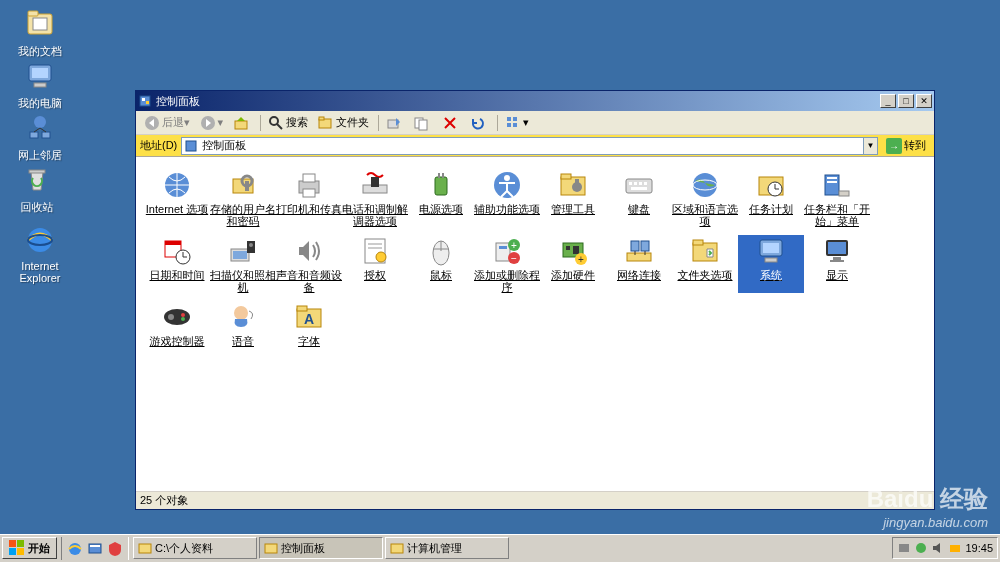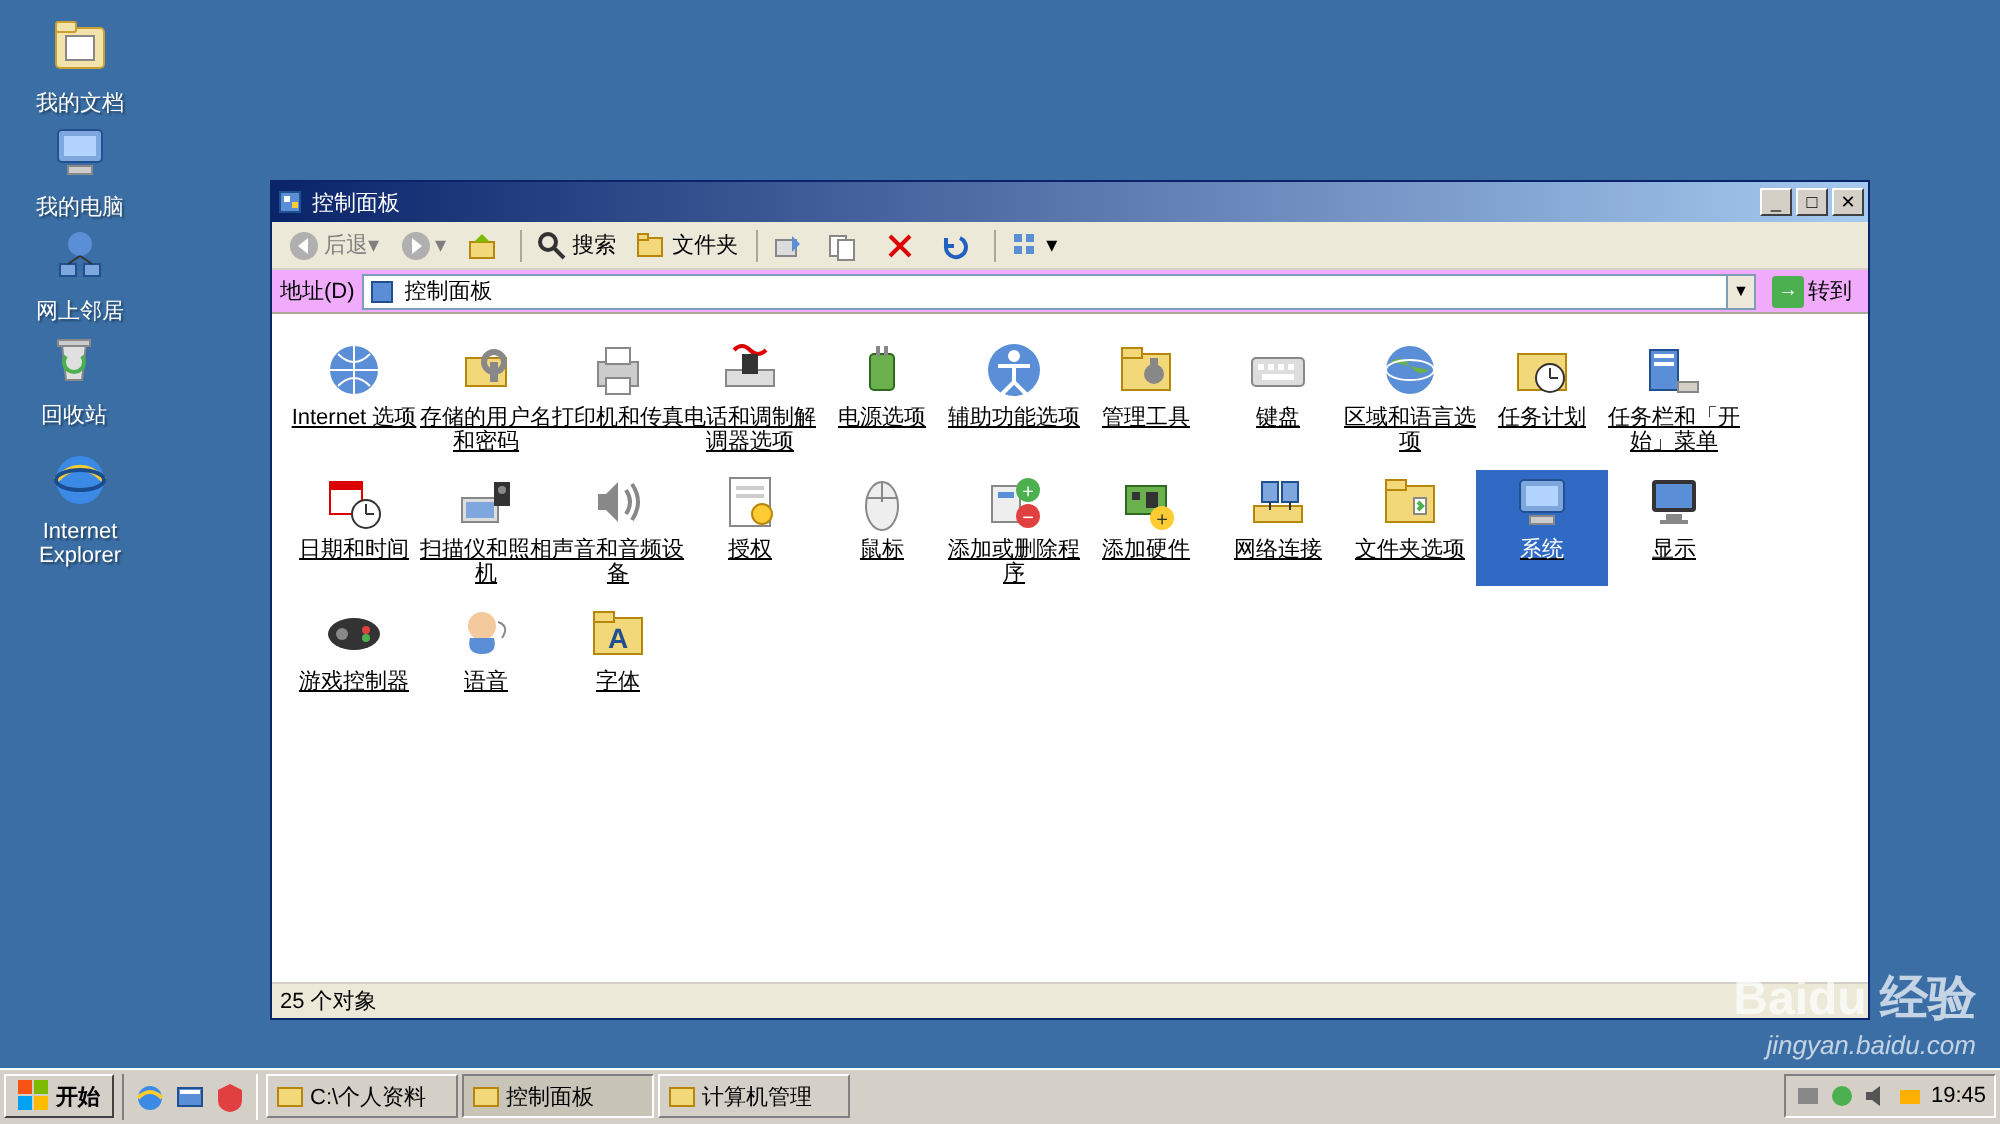--- a/index.html
+++ b/index.html
@@ -21,21 +21,21 @@
 .menubar { height: 20px; background: #ece9d8; display: flex; align-items: center; padding: 0 4px; border-bottom: 1px solid #d4d0c8; position: relative; }
 .menubar .menuitem { padding: 2px 6px; font-size: 11px; color: #000; cursor: pointer; }
 .menubar .winlogo { position: absolute; right: 4px; top: 2px; width: 32px; height: 16px; }
 
 .toolbar { height: 24px; background: #ece9d8; display: flex; align-items: center; padding: 0 4px; border-bottom: 1px solid #d4d0c8; }
 .toolbar .tbtn { height: 20px; display: flex; align-items: center; padding: 0 4px; font-size: 11px; color: #7f7f7f; margin-right: 2px; }
 .toolbar .tbtn.enabled { color: #000; cursor: pointer; }
 .toolbar .tbtn .ticn { width: 16px; height: 16px; margin-right: 2px; display:flex;align-items:center;justify-content:center; }
 .toolbar .sep { width: 1px; height: 16px; background: #aca899; margin: 0 3px; }
 
-.addressbar { height: 22px; background: #f0abfc; display: flex; align-items: center; padding: 0 4px; border-bottom: 1px solid #aca899; }
+.addressbar { height: 22px; background: #fde047; display: flex; align-items: center; padding: 0 4px; border-bottom: 1px solid #aca899; }
 .addressbar .addr-label { font-size: 11px; padding-right: 4px; }
 .addressbar .addr-input { flex: 1; height: 18px; background: #fff; border: 1px solid #7f9db9; display: flex; align-items: center; padding: 0 2px; font-size: 11px; }
 .addressbar .addr-input .ticn { width: 14px; height: 14px; margin-right: 4px; display:flex;align-items:center;justify-content:center; }
 .addressbar .addr-drop { width: 14px; height: 18px; border:1px solid #7f9db9; border-left:none; background:#ece9d8; display:flex;align-items:center;justify-content:center; font-size:8px; cursor:pointer; }
 .addressbar .go-btn { height: 18px; margin-left: 4px; display: flex; align-items: center; padding: 0 4px; font-size: 11px; cursor: pointer; }
 .addressbar .go-btn .goicn { width: 16px; height: 16px; background: #4caf50; border-radius: 2px; margin-right: 2px; display:flex;align-items:center;justify-content:center;color:#fff;font-size:10px; }
 
 .content { flex: 1; background: #fff; overflow: auto; padding: 8px; }
 .icon-grid { display: flex; flex-wrap: wrap; align-content: flex-start; }
 .cp-item { width: 66px; text-align: center; margin: 4px 0; cursor: pointer; text-decoration: underline; }
@@ -45,21 +45,21 @@
 .cp-item .cp-label { font-size: 11px; color: #000; line-height: 12px; word-break: break-all; }
 
 .statusbar { height: 18px; background: #ece9d8; border-top: 1px solid #d4d0c8; display: flex; align-items: center; padding: 0 4px; font-size: 11px; color: #000; }
 
 
 .taskbar { position: absolute; bottom: 0; left: 0; right: 0; height: 28px; background: #d4d0c8; border-top: 1px solid #fff; display: flex; padding: 2px; }
 .start-btn { height: 22px; padding: 0 6px; background: #d4d0c8; border: 1px solid #404040; border-top-color:#fff; border-left-color:#fff; display: flex; align-items: center; font-size: 11px; font-weight: bold; cursor: pointer; margin-right: 4px; }
 .start-btn .flag { width: 16px; height: 16px; margin-right: 3px; }
 .ql { display: flex; align-items: center; border-left: 1px solid #808080; border-right: 1px solid #fff; padding: 0 3px; margin-right: 4px; }
 .ql .qlicon { width: 16px; height: 16px; margin: 0 2px; cursor: pointer; display:flex;align-items:center;justify-content:center; }
-.task-btn { height: 22px; width: 96px; padding: 0 4px; background: #d4d0c8; border: 1px solid #808080; border-top-color:#fff; border-left-color:#fff; display: flex; align-items: center; font-size: 11px; margin-right: 2px; cursor: pointer; overflow:hidden; }
+.task-btn { height: 22px; width: 124px; padding: 0 4px; background: #d4d0c8; border: 1px solid #808080; border-top-color:#fff; border-left-color:#fff; display: flex; align-items: center; font-size: 11px; margin-right: 2px; cursor: pointer; overflow:hidden; }
 .task-btn.active { border-top-color:#808080; border-left-color:#808080; border-bottom-color:#fff; border-right-color:#fff; background: #c8c4b8; }
 .task-btn .ticn { width: 14px; height: 14px; margin-right: 3px; flex-shrink:0; display:flex;align-items:center;justify-content:center; }
 .task-btn .tlabel { white-space: nowrap; overflow: hidden; }
 .tray { margin-left: auto; height: 22px; border: 1px solid #808080; border-bottom-color:#fff; border-right-color:#fff; display: flex; align-items: center; padding: 0 4px; font-size: 11px; }
 .tray .trayicon { width: 14px; height: 14px; margin-right: 3px; display:flex;align-items:center;justify-content:center; }
 
 .watermark { position: absolute; right: 12px; bottom: 32px; color: rgba(255,255,255,.7); font-size: 18px; font-family: Arial; text-align: right; pointer-events:none; }
 .watermark .big { font-size: 24px; font-weight: bold; }
 .watermark .small { font-size: 13px; font-style: italic; }
 

